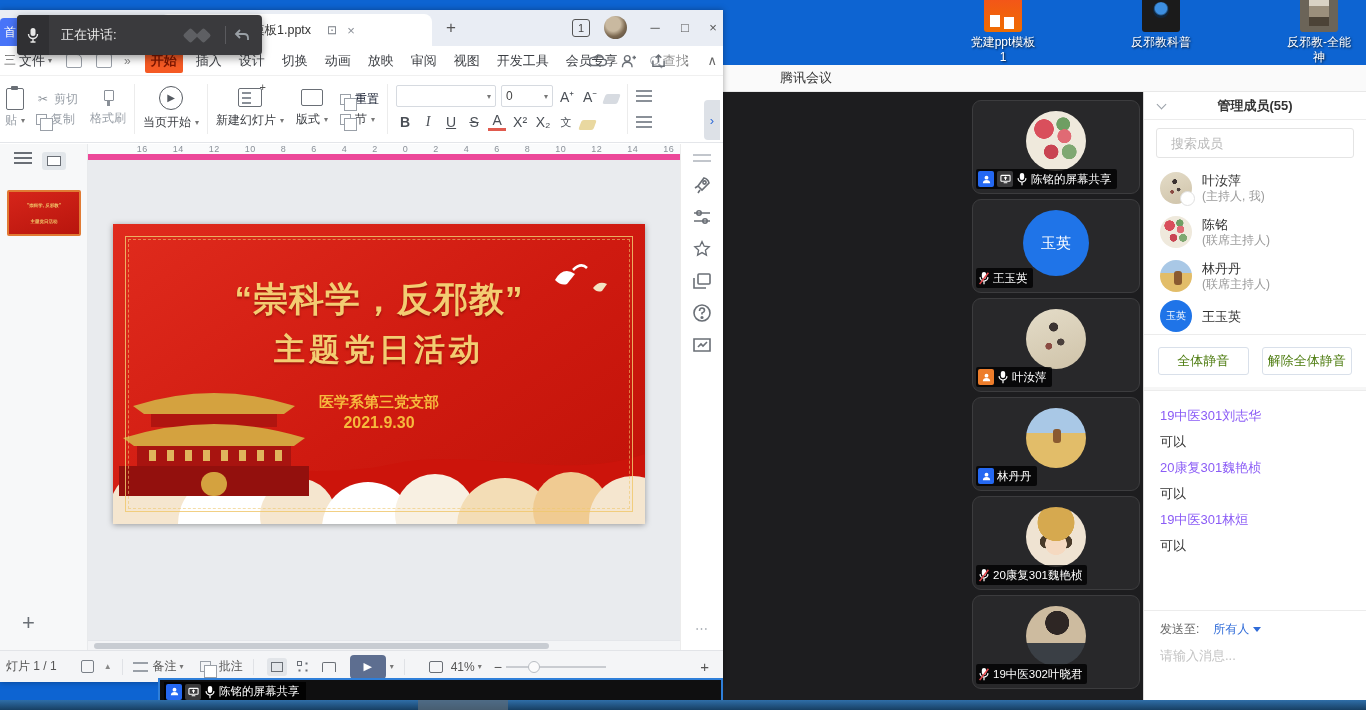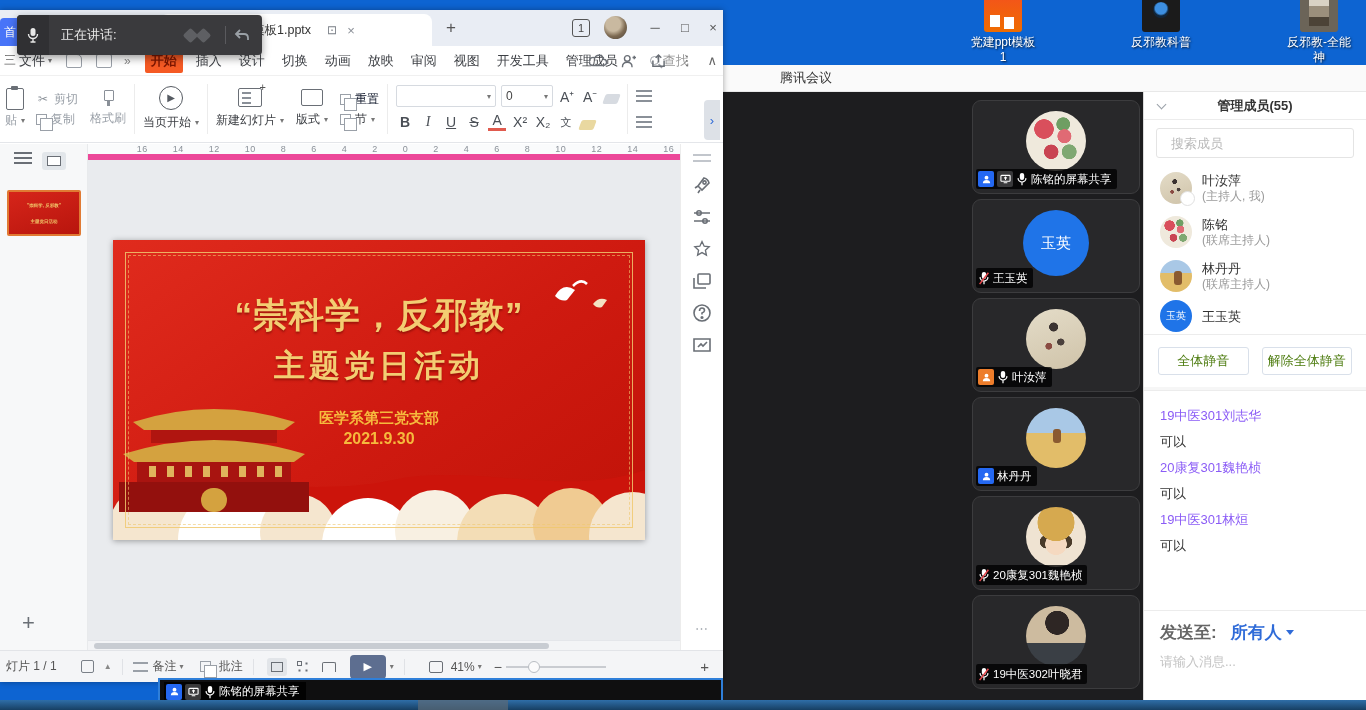--- a/index.html
+++ b/index.html
@@ -108,21 +108,21 @@
   #canvas { flex:1; background:#e9ebee; position:relative; overflow:hidden; }
   #vscroll { position:absolute; right:14px; top:6px; width:8px; height:52px; background:#c8ccd2; border-radius:4px; }
   .navbtn { position:absolute; right:10px; width:16px; height:18px; color:#7a8088; font-size:9px; text-align:center; line-height:18px; background:#eef0f2; border:1px solid #dcdfe3; }
   #nav-up { top:392px; } #nav-down { top:412px; }
   #hscroll { height:10px; background:#f3f4f6; border-top:1px solid #e4e6ea; position:relative; }
   #hscroll .hthumb { position:absolute; left:6px; top:2px; width:455px; height:6px; background:#c8ccd2; border-radius:3px; }
   #notes-bar { height:32px; background:#fff; border-top:1px solid #ececec; display:flex; align-items:center; gap:8px; padding-left:12px; color:#8a8f97; font-size:12.5px; }
   .notes-ico { width:15px; height:10px; border-top:2px solid #9aa0a8; border-bottom:2px solid #9aa0a8; }
 
   
-  #slide { position:absolute; left:25px; top:80px; width:532px; height:300px; background:linear-gradient(145deg,#e02b1d 0%,#cf1a10 55%,#c01208 100%); box-shadow:0 1px 6px rgba(0,0,0,.35); overflow:hidden; }
+  #slide { position:absolute; left:25px; top:64px; width:532px; height:300px; background:linear-gradient(145deg,#e02b1d 0%,#cf1a10 55%,#c01208 100%); box-shadow:0 1px 6px rgba(0,0,0,.35); overflow:hidden; }
   #slide-frame { position:absolute; inset:12px; border:1px solid rgba(240,200,110,.85); outline:1px dashed rgba(240,200,110,.6); outline-offset:-4px; pointer-events:none; }
   .sl-title1 { position:relative; text-align:center; margin-top:52px; font-size:35px; font-weight:bold; color:#f3cd72; text-shadow:0 2px 2px rgba(110,10,0,.5); letter-spacing:1px; }
   .sl-title2 { position:relative; text-align:center; margin-top:6px; font-size:31px; font-weight:bold; color:#f3cd72; text-shadow:0 2px 2px rgba(110,10,0,.5); letter-spacing:4px; }
   .sl-sub { position:relative; text-align:center; margin-top:22px; font-size:15px; font-weight:bold; color:#f6b93d; }
   .sl-date { position:relative; text-align:center; margin-top:2px; font-size:16px; font-weight:bold; color:#f6b93d; }
   #slide svg.deco { position:absolute; }
 
   
   #wps-status { position:absolute; left:0; right:0; bottom:0; height:32px; background:#f4f5f7; border-top:1px solid #e2e4e8; display:flex; align-items:center; font-size:12px; color:#555; }
   #wps-status .sdiv { width:1px; height:16px; background:#e0e2e6; margin:0 10px; }
@@ -183,21 +183,21 @@
   .mname { color:#333; font-size:13px; line-height:17px; }
   .mrole { color:#9a9a9a; font-size:12px; line-height:15px; }
   .av-sm-blue { background:#1f74e8; display:flex; align-items:center; justify-content:center; color:#fff; font-size:10px; }
   #mute-row { border-top:1px solid #ececec; display:flex; gap:13px; padding:12px 14px; }
   #mute-row .mbtn { flex:1; height:28px; border:1px solid #d9e0ea; border-radius:3px; background:#fff; color:#4d7c0f; font-size:13px; display:flex; align-items:center; justify-content:center; white-space:nowrap; }
   .sec-gap { height:4px; background:#f6f6f6; border-bottom:1px solid #ececec; }
   #chat-list { padding:12px 16px 0; }
   #chat-list .csender { color:#8b5cf6; font-size:13px; line-height:26px; }
   #chat-list .cmsg { color:#333; font-size:13px; line-height:26px; }
   #send-area { position:absolute; left:0; right:0; top:518px; border-top:1px solid #ececec; padding:10px 16px; }
-  #send-row { display:flex; align-items:center; gap:14px; font-size:17px;font-weight:bold; }
+  #send-row { display:flex; align-items:center; gap:14px; font-size:12px; }
   #send-row .sendto { color:#666; }
   #send-row .sendval { color:#2f6bd8; display:flex; align-items:center; gap:4px; }
   #send-row .dtri { width:0; height:0; border-left:4px solid transparent; border-right:4px solid transparent; border-top:5px solid #2f6bd8; }
   #msg-input { border:none; outline:none; width:100%; margin-top:10px; font-size:13px; color:#ec4899; font-family:"Liberation Sans",sans-serif; }
   #msg-input::placeholder { color:#c4c4c4; }
 
   
   #share-strip { position:absolute; left:158px; top:678px; width:565px; height:26px; background:#0f0f10; border:2px solid #2f7fd9; border-bottom:none; z-index:30; }
   #share-strip .tlabel { position:absolute; left:4px; top:2px; height:19px; background:rgba(0,0,0,.85); display:flex; align-items:center; gap:3px; padding:0 6px 0 2px; }
   #share-strip .tname { color:#fff; font-size:11.5px; white-space:nowrap; }
@@ -259,21 +259,21 @@
     <div id="ribbon-tabs">
       <span class="rtab active">开始</span>
       <span class="rtab">插入</span>
       <span class="rtab">设计</span>
       <span class="rtab">切换</span>
       <span class="rtab">动画</span>
       <span class="rtab">放映</span>
       <span class="rtab">审阅</span>
       <span class="rtab">视图</span>
       <span class="rtab">开发工具</span>
-      <span class="rtab">管理成员</span>
+      <span class="rtab">会员专享</span>
     </div>
     <div id="find-box">
       <span class="mag"></span>
       <span>查找</span>
     </div>
     <div id="mb-right">
       <svg width="18" height="14" viewBox="0 0 20 14">
           <path d="M5 12 a4.5 4.5 0 1 1 1.5-8.5 a5 5 0 0 1 9.5 1.5 a3.5 3.5 0 0 1 0 7 z" fill="none" stroke="#6a6f76" stroke-width="1.6"></path>
         </svg>
       <svg width="16" height="14" viewBox="0 0 18 16">

